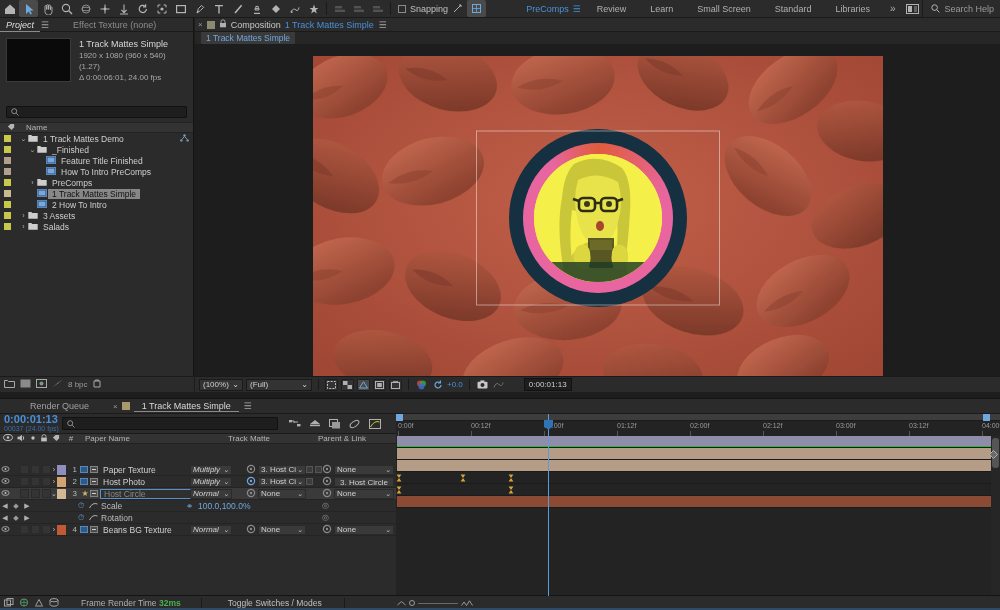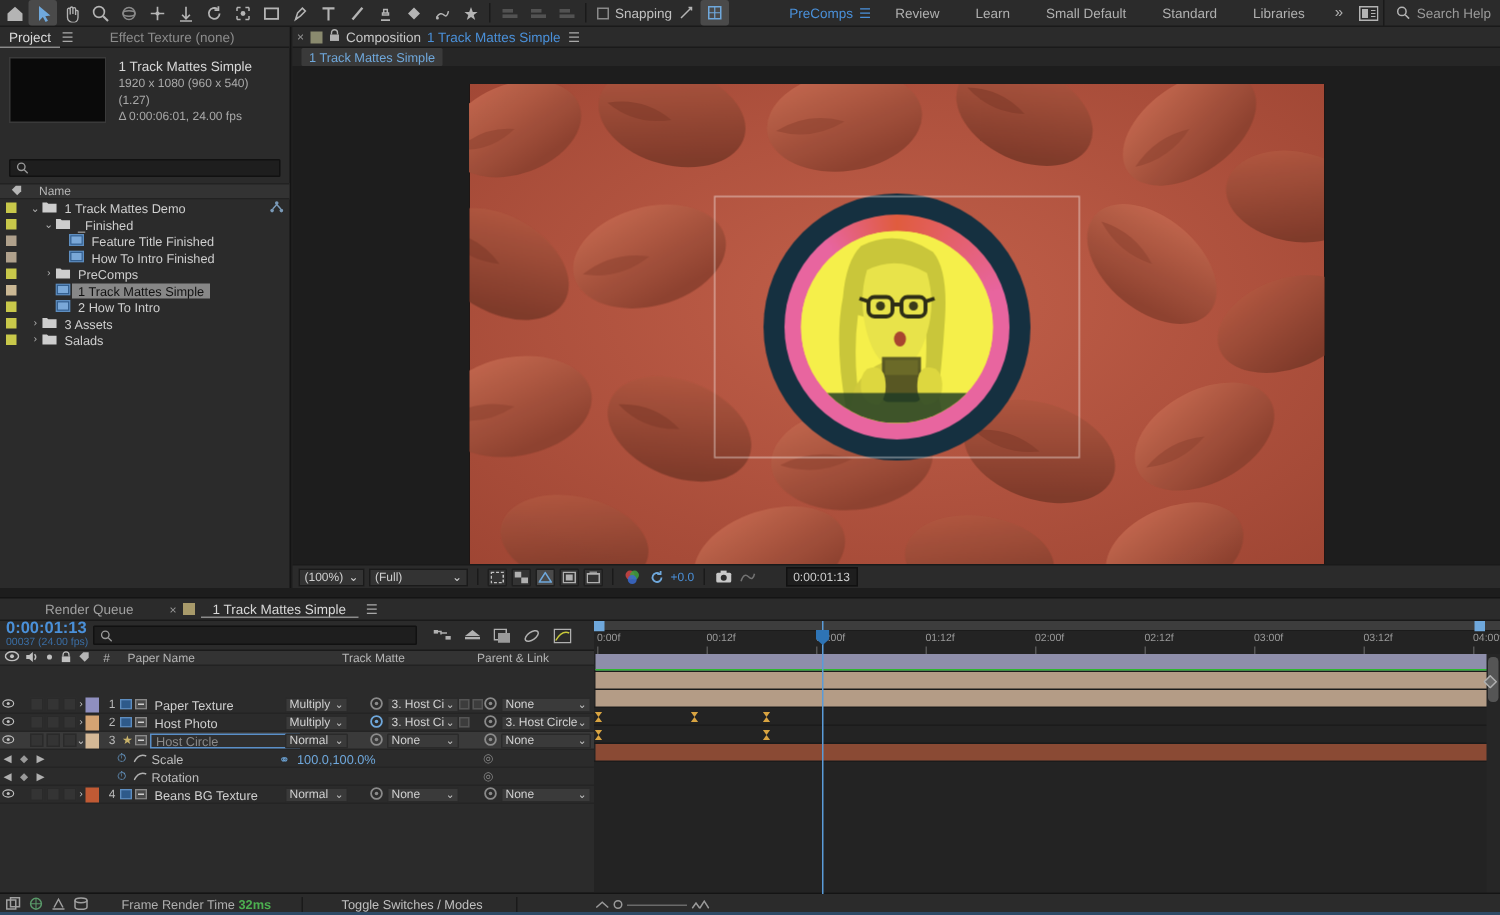--- a/index.html
+++ b/index.html
@@ -52,21 +52,21 @@
     position:absolute; left:0; top:18px; width:194px; height:374px;
     background:#2b2b2b; border-right:1px solid #141414;
   }
   .panel-tabbar {
     height:14px; background:#2b2b2b; display:flex; align-items:center;
     border-bottom:1px solid #1a1a1a;
   }
   .ptab {
     font-size:9px; color:#bdbdbd; padding:0 6px; height:14px; line-height:14px;
   }
-  .ptab.active { color:#dcdcdc; border-bottom:1px solid #8a8a8a; }
+  .ptab.active { color:#dcdcdc; border-bottom:1px solid #8a8a8a;font-style:italic; }
   .ptab.inactive { color:#8c8c8c; }
   .ptab-menu { color:#a8a8a8; font-size:9px; margin-left:1px; }
 
   .proj-preview { display:flex; padding:6px; gap:8px; height:72px;}
   .thumb { width:66px; height:44px; background:#0a0a0a; border:1px solid #3a3a3a; }
   .proj-meta { font-size:8px; line-height:11px; color:#a9a9a9; padding-top:1px;}
   .proj-meta .nm { color:#d8d8d8; font-size:9px; }
   .proj-search {
     margin:2px 6px 0 6px; height:12px; background:#1e1e1e; border:1px solid #111;
     border-radius:1px; display:flex; align-items:center; padding:0 4px; gap:3px;
@@ -188,21 +188,21 @@
   .lrow.sel { background:#3a3a3a; }
   .lrow.prop { background:#2b2b2b; color:#bdbdbd; }
   .eye { width:11px; text-align:center; color:#c0c0c0; font-size:8px;}
   .sw-cell { width:9px;height:9px;background:#343434;border:1px solid #2a2a2a; }
   .lcolor { width:9px; height:10px; }
   .lnum { width:14px; text-align:right; padding-right:3px; color:#b8b8b8; font-size:8px;}
   .lname { padding-left:3px; }
   .blend-sel {
     width:42px;height:10px; background:#3a3a3a; border:1px solid #2a2a2a;
     font-size:8px; color:#d0d0d0; display:flex;align-items:center;
-    justify-content:space-between; padding:0 2px; border-radius:1px;
+    justify-content:space-between; padding:0 2px; border-radius:1px;font-style:italic;
   }
   .tm-sel {
     width:48px;height:10px; background:#3a3a3a; border:1px solid #2a2a2a;
     font-size:8px; color:#d0d0d0; display:flex;align-items:center;
     justify-content:space-between; padding:0 2px; border-radius:1px;
   }
   .par-sel {
     width:60px;height:10px; background:#3a3a3a; border:1px solid #2a2a2a;
     font-size:8px; color:#d0d0d0; display:flex;align-items:center;
     justify-content:space-between; padding:0 2px; border-radius:1px;
@@ -397,21 +397,21 @@
           <path d="M1.5 5.5h8M5.5 1.5v8" stroke="#6fa8dc" stroke-width=".8"></path>
         </svg>
     </div>
 
     <div class="ws-tabs">
       <div id="ws-list" style="display:flex;align-items:center;">
           <span class="ws-tab sel">PreComps</span>
           <span class="ws-menu-icon">☰</span>
           <span class="ws-tab">Review</span>
           <span class="ws-tab">Learn</span>
-          <span class="ws-tab">Small Default</span>
+          <span class="ws-tab">Small Screen</span>
           <span class="ws-tab">Standard</span>
           <span class="ws-tab">Libraries</span>
         </div>
       <span class="chev2">»</span>
       <div class="tool">
         <svg width="13" height="10" viewBox="0 0 13 10">
             <rect x="0.5" y="0.5" width="12" height="9" stroke="#b4b4b4" fill="none"></rect>
             <rect x="2" y="2" width="4" height="6" fill="#b4b4b4"></rect>
             <path d="M8 3h3M8 5h3M8 7h3" stroke="#b4b4b4" stroke-width=".8"></path>
           </svg>
@@ -494,21 +494,21 @@
           <span class="pname">Feature Title Finished</span>
         </div>
         <div class="prow">
           <span class="swatch" style="background:#b0a18c"></span>
           <span class="pindent" style="width:26px"></span>
           <span class="disc"></span>
           <span class="comp-ic"><svg width="10" height="8" viewBox="0 0 10 8">
               <rect x="0.4" y="0.4" width="9.2" height="7.2" fill="#2e5a8a" stroke="#5e8ec0"></rect>
               <rect x="1.6" y="1.6" width="6.8" height="4.8" fill="#7aa8d8"></rect>
             </svg></span>
-          <span class="pname">How To Intro Finished</span>
+          <span class="pname">How To Intro PreComps</span>
         </div>
         <div class="prow">
           <span class="swatch" style="background:#c8c84a"></span>
           <span class="pindent" style="width:17px"></span>
           <span class="disc">›</span>
           <span class="folder-ic"><svg width="10" height="8" viewBox="0 0 10 8">
               <path d="M0.3 1h3l.9 .9h5.5v5.8H0.3z" fill="#cdcdcd"></path>
             </svg></span>
           <span class="pname">PreComps</span>
         </div>
@@ -545,20 +545,49 @@
           <span class="swatch" style="background:#c8c84a"></span>
           <span class="pindent" style="width:8px"></span>
           <span class="disc">›</span>
           <span class="folder-ic"><svg width="10" height="8" viewBox="0 0 10 8">
               <path d="M0.3 1h3l.9 .9h5.5v5.8H0.3z" fill="#cdcdcd"></path>
             </svg></span>
           <span class="pname">Salads</span>
         </div>
       </div>
 
+    <div class="proj-foot">
+      <span>
+        <svg width="11" height="9" viewBox="0 0 11 9">
+            <path d="M0.5 1.5h3l1 1h6v6h-10z" stroke="#a8a8a8" fill="none"></path>
+          </svg>
+      </span>
+      <span>
+        <svg width="11" height="9" viewBox="0 0 11 9">
+            <rect x="0.5" y="0.5" width="10" height="8" fill="#8a8a8a"></rect>
+          </svg>
+      </span>
+      <span>
+        <svg width="11" height="9" viewBox="0 0 11 9">
+            <rect x="0.5" y="0.5" width="10" height="8" stroke="#a8a8a8" fill="none"></rect>
+            <circle cx="5.5" cy="4.5" r="2" fill="#7a9a7a"></circle>
+          </svg>
+      </span>
+      <span>
+        <svg width="11" height="9" viewBox="0 0 11 9">
+            <path d="M0.5 8 L10.5 0.5 L6 4.5 Z" fill="#a8a8a8"></path>
+          </svg>
+      </span>
+      <span class="bpc">8 bpc</span>
+      <span>
+        <svg width="8" height="9" viewBox="0 0 8 9">
+            <path d="M1 2h6v6h-6z M2.5 2 v-1 h3 v1" stroke="#a8a8a8" fill="none"></path>
+          </svg>
+      </span>
+    </div>
   </div>
 
   <div class="comp-panel">
     <div class="comp-tabbar">
       <span class="xclose">×</span>
       <span class="comp-sq"></span>
       <span>
         <svg width="8" height="9" viewBox="0 0 8 9">
             <path d="M2 4V2.8a2 2 0 014 0V4" stroke="#b0b0b0" fill="none" stroke-width=".9"></path>
             <rect x="1" y="4" width="6" height="4.3" fill="#b0b0b0"></rect>
@@ -947,21 +976,21 @@
             </svg></span>
           <div class="tm-sel" style="position:absolute;left:258px;">
             <span>3. Host Ci</span>
             <span style="font-size:7px;color:#c0c0c0;">⌄</span>
           </div>
           <span class="tiny-box on" style="position:absolute;left:306px;"></span>
           <span style="position:absolute;left:322px;"><svg width="10" height="10" viewBox="0 0 10 10">
               <circle cx="5" cy="5" r="3.6" stroke="#8a8a8a" fill="none" stroke-width="1.2"></circle>
               <circle cx="5" cy="5" r="1.2" fill="#8a8a8a"></circle>
             </svg></span>
-          <div class="par-sel" style="position:absolute;left:334px;">
+          <div class="par-sel" style="position:absolute;left:334px;flex-direction:column;">
             <span>3. Host Circle</span>
             <span style="font-size:7px;color:#c0c0c0;">⌄</span>
           </div>
         </div>
         <div class="lrow sel" style="position: relative;">
           <span class="eye"><svg width="9" height="6" viewBox="0 0 10 7">
               <ellipse cx="5" cy="3.5" rx="4.2" ry="2.8" stroke="#c0c0c0" fill="none" stroke-width=".9"></ellipse>
               <circle cx="5" cy="3.5" r="1.2" fill="#c0c0c0"></circle>
             </svg></span>
           <span style="width:9px"></span>

